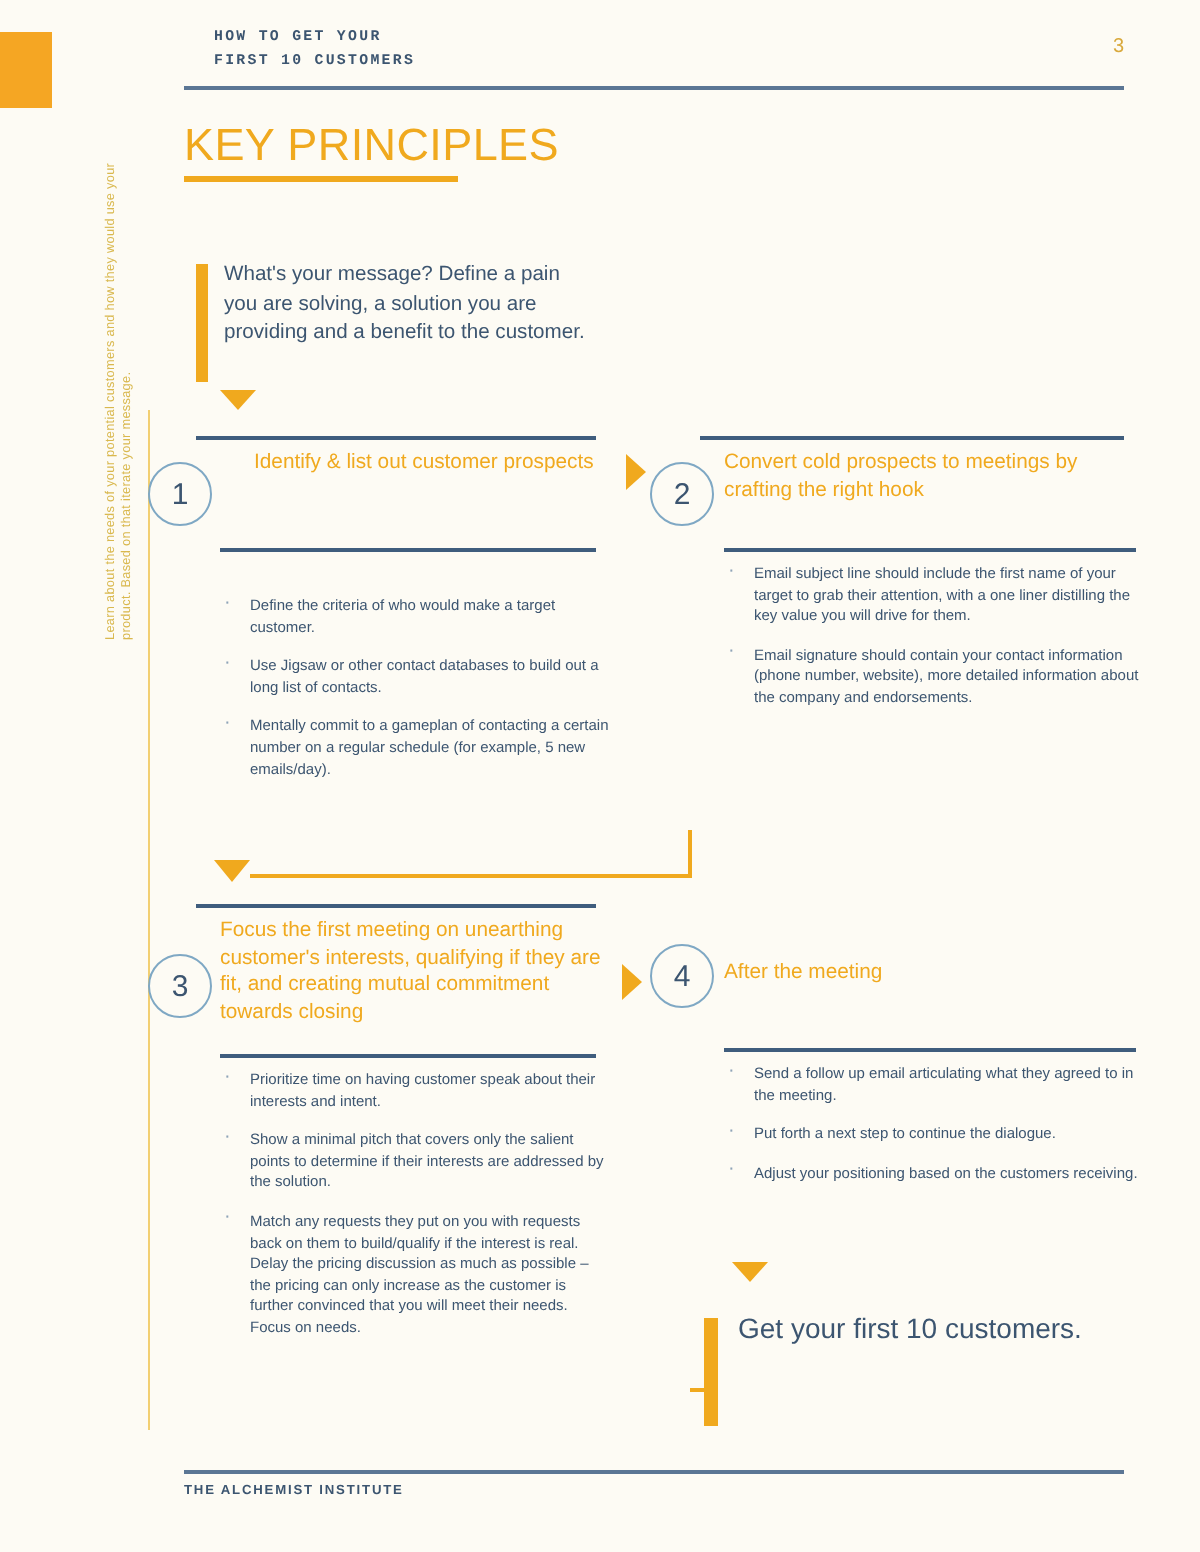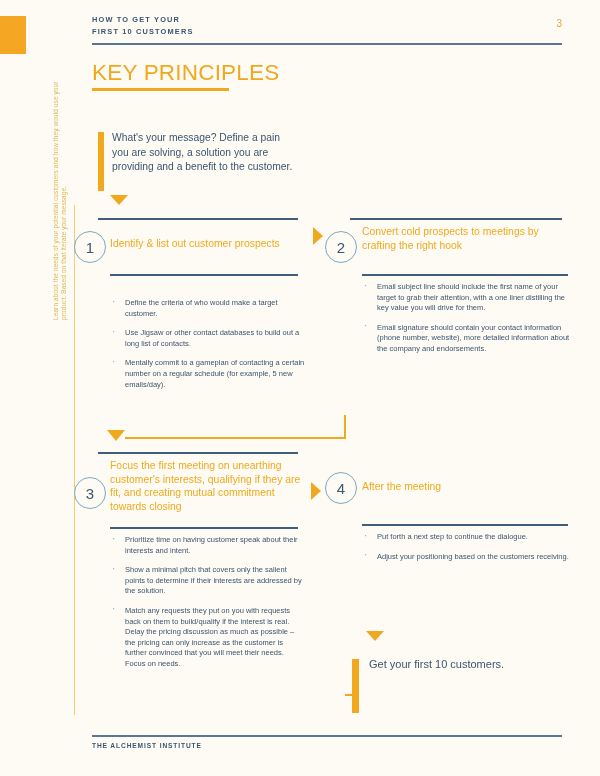--- a/index.html
+++ b/index.html
@@ -23,22 +23,23 @@
   .corner-tab {
     position: absolute;
     left: 0; top: 16px;
     width: 26px; height: 38px;
     background: #f5a623;
   }
 
   
   .header {
     position: absolute;
-    left: 92px; top: 14px;
+    left: 107px; top: 14px;
     width: 470px;
+    font-family: Liberation Mono, monospace;
   }
   .header-title {
     font-size: 7.4px;
     letter-spacing: 1.15px;
     line-height: 11.5px;
     color: #3c5570;
     font-weight: 600;
     text-transform: uppercase;
   }
   .header-rule {
@@ -176,21 +177,21 @@
     position: absolute;
     left: 2px; top: -1.5px;
     color: #8fa4b8;
     font-size: 10px;
   }
 
   
   #section-1 { left: 98px; top: 218px; width: 205px; }
   #section-1 .sec-rule-top { width: 200px; }
   #section-1 .sec-num { left: -24px; top: 13px; }
-  #section-1 .sec-heading { left: 12px; top: 7px; width: 190px; margin-top: 12px; }
+  #section-1 .sec-heading { left: 29px; top: 7px; width: 190px; }
   #section-1 .sec-rule-mid { left: 12px; top: 56px; width: 188px; }
   #section-1 .bullets { left: 12px; top: 80px; width: 195px; }
 
   #section-2 { left: 350px; top: 218px; width: 218px; }
   #section-2 .sec-rule-top { width: 212px; }
   #section-2 .sec-num { left: -25px; top: 13px; }
   #section-2 .sec-heading { left: 12px; top: 7px; width: 200px; }
   #section-2 .sec-rule-mid { left: 12px; top: 56px; width: 206px; }
   #section-2 .bullets { left: 12px; top: 64px; width: 212px; }
 
@@ -254,21 +255,21 @@
     width: 200px;
   }
   .final-bar {
     position: absolute;
     left: 0; top: 2px;
     width: 7px; height: 54px;
     background: #f0a91e;
   }
   .final-text {
     margin-left: 17px;
-    font-size: 11px;
+    font-size: 14px;
     line-height: 14.6px;
     color: #3c5570;
   }
 
   
   .footer-rule {
     position: absolute;
     left: 92px; top: 735px;
     width: 470px; height: 1.6px;
     background: #5b7694;
@@ -358,20 +359,21 @@
 
   <div class="conn-3-4">
     <div class="arrow-right"></div>
   </div>
 
   <div class="section" id="section-4">
     <div class="sec-num">4</div>
     <div class="sec-heading">After the meeting</div>
     <div class="sec-rule-mid"></div>
     <div class="bullets">
+      <div class="bullet">Send a follow up email articulating what they agreed to in the meeting.</div>
       <div class="bullet">Put forth a next step to continue the dialogue.</div>
       <div class="bullet">Adjust your positioning based on the customers receiving.</div>
     </div>
   </div>
 
   <div class="final-arrow">
     <div class="arrow-down"></div>
   </div>
   <div class="l3-conn-h"></div>
   <div class="final-box">

